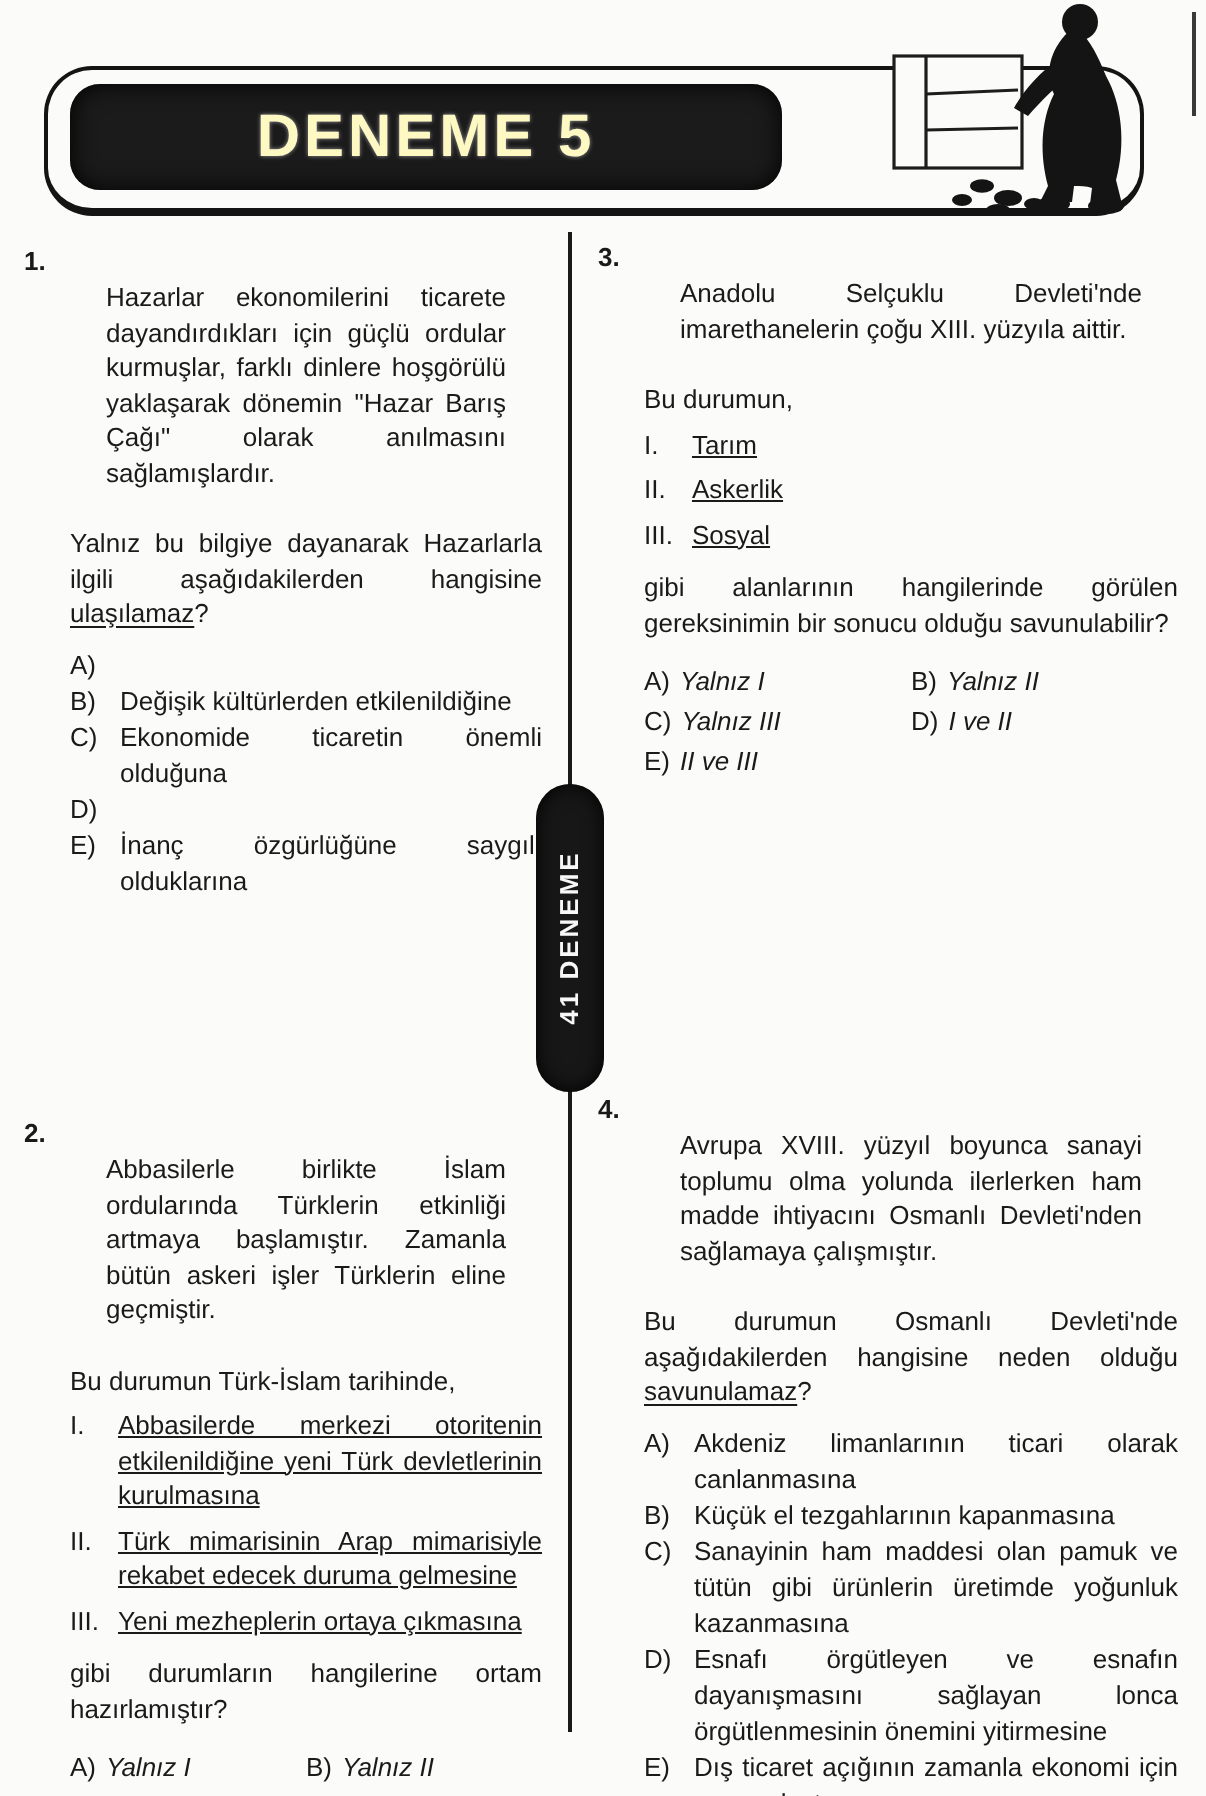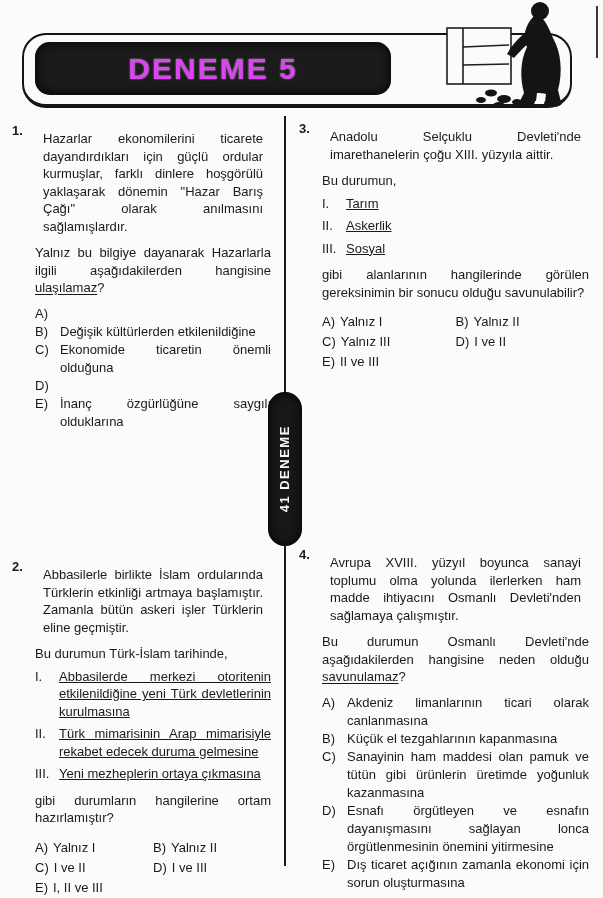--- a/index.html
+++ b/index.html
@@ -20,60 +20,60 @@
     border:2.5px solid #141414;border-bottom-width:4px;border-radius:24px;
     background:#fbfbfa;
   }
   .title-pill{
     position:absolute;left:11px;top:7px;width:356px;height:53px;
     background:#1b1b1b;border-radius:15px;
     display:flex;align-items:center;justify-content:center;
     box-shadow:inset 0 0 12px #000;
   }
   .title-pill .title-text{
-    color:#d946ef;font-weight:bold;font-size:30px;letter-spacing:2px;
+    color:#fef9c3;font-weight:bold;font-size:30px;letter-spacing:2px;
     text-shadow:0 0 2px rgba(255,255,255,.55);
   }
   .illustration{position:absolute;left:443px;top:1px;width:152px;height:106px;}
   .edge-mark{position:absolute;left:596px;top:6px;width:2px;height:52px;background:#3a3a3a;}
 
   
   .divider-line{position:absolute;left:284px;top:116px;width:2px;height:750px;background:#1a1a1a;}
   .col{position:absolute;top:118px;height:776px;}
   .col-left{left:12px;width:259px;}
   .col-right{left:299px;width:290px;}
 
   .question{position:absolute;left:0;right:0;display:flex;}
   .q-0{top:4px;}
   .q-1{top:440px;}
   .q-2{top:2px;}
   .q-3{top:428px;}
 
   .q-num{width:23px;flex:none;font-weight:bold;}
   .q-body{flex:1;min-width:0;}
 
-  .q-intro{margin:8px;text-align:justify;}
+  .q-intro{margin:18px;text-align:justify;}
   .q-stem{margin:9px 0 0 0;font-weight:normal;text-align:justify;}
   .u{text-decoration:underline;text-underline-offset:2px;}
 
   .q-items{margin-top:3px;}
   .item{display:flex;margin-top:5px;}
   .item-num{width:24px;flex:none;}
   .item-text{flex:1;text-align:justify;text-decoration:underline;}
 
   .q-options{margin-top:8px;line-height:18px;}
   .q-options.list .opt{display:flex;}
   .opt-letter{width:25px;flex:none;}
   .opt-text{flex:1;text-align:justify;}
   .q-options.grid{
     display:grid;grid-template-columns:1fr 1fr;row-gap:2px;margin-top:12px;
   }
   .q-options.grid .opt{display:flex;}
   .q-options.grid .opt-letter{width:auto;padding-right:5px;}
-  .q-options.grid .opt-text{flex:none;text-align:center;}
+  .q-options.grid .opt-text{flex:none;text-align:center;font-style:italic;}
 
   
   .side-pill{
     position:absolute;left:268px;top:392px;width:34px;height:154px;
     background:#171717;border-radius:17px;
     display:flex;align-items:center;justify-content:center;
     box-shadow:inset 0 0 10px #000;
   }
   .side-pill .side-text{
     transform:rotate(-90deg);white-space:nowrap;

